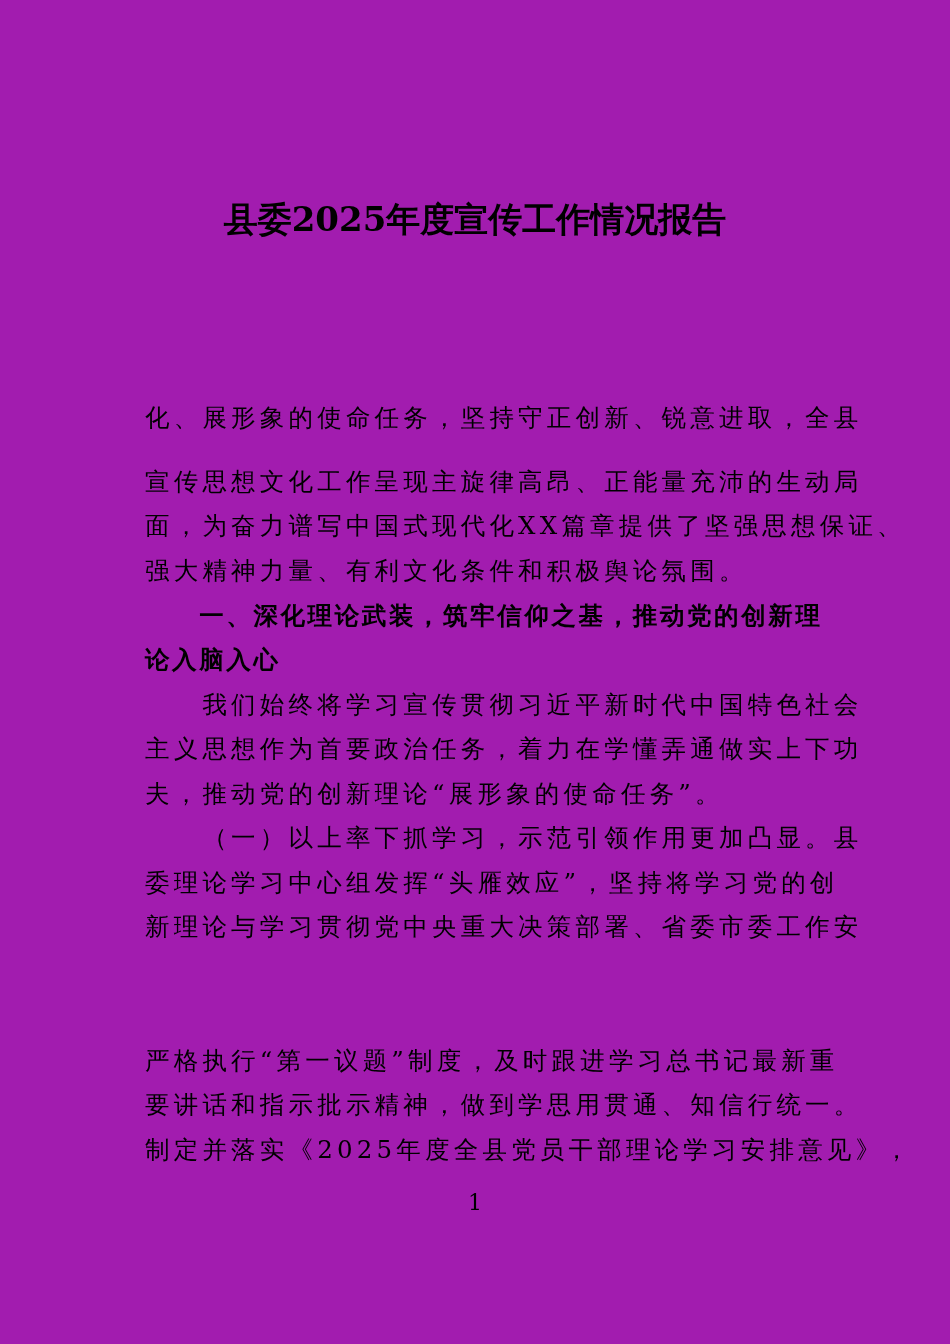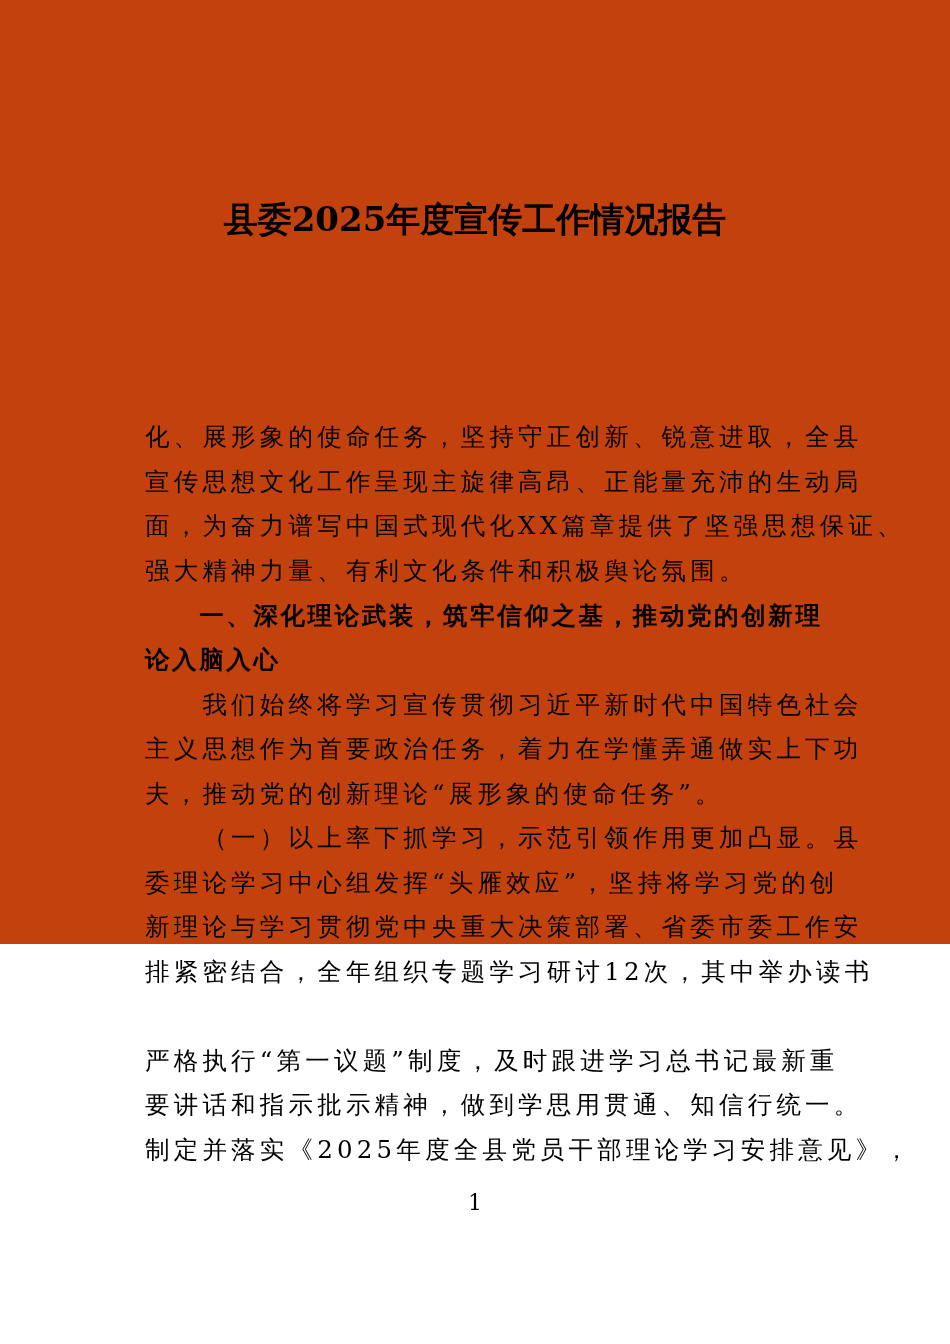--- a/index.html
+++ b/index.html
@@ -1,46 +1,45 @@
 <!DOCTYPE html>
 <html><head>
   <meta charset="utf-8">
   <style>
     html, body { margin: 0; padding: 0; background: #ffffff; }
     body { width: 950px; height: 1344px; position: relative; overflow: hidden;
            font-family: "DejaVu Serif", "Liberation Serif", serif; color: #000; }
-    .page { position: absolute; left: 0; top: 0; width: 950px; height: 944px; background: #c2410c; }
+    .page { position: absolute; left: 0; top: 0; width: 950px; height: 1344px; background: #a21caf; }
     .title { position: absolute; left: 0; width: 950px; top: 196px; text-align: center;
              font-size: 34px; font-weight: bold; letter-spacing: 0px; line-height: 46px; }
     .line { position: absolute; left: 145px; white-space: nowrap; font-size: 24.5px;
             line-height: 32px; letter-spacing: 4.2px; }
     .bold { font-family: "DejaVu Sans", "Liberation Sans", sans-serif; font-weight: bold; letter-spacing: 2.6px; }
     .pagenum { position: absolute; left: 0; width: 950px; top: 1188px; text-align: center;
                font-size: 22px; line-height: 30px; }
   </style>
 </head>
 <body>
 
 <div class="page">
   <div class="title">县委2025年度宣传工作情况报告</div>
 
-  <div class="line" style="top:421px">化、展形象的使命任务，坚持守正创新、锐意进取，全县</div>
+  <div class="line" style="top:402px">化、展形象的使命任务，坚持守正创新、锐意进取，全县</div>
   <div class="line" style="top:466px">宣传思想文化工作呈现主旋律高昂、正能量充沛的生动局</div>
   <div class="line" style="top:510px">面，为奋力谱写中国式现代化XX篇章提供了坚强思想保证、</div>
   <div class="line" style="top:555px">强大精神力量、有利文化条件和积极舆论氛围。</div>
 
   <div class="line bold" style="top:600px">　　一、深化理论武装，筑牢信仰之基，推动党的创新理</div>
   <div class="line bold" style="top:644px">论入脑入心</div>
 
   <div class="line" style="top:689px">　　我们始终将学习宣传贯彻习近平新时代中国特色社会</div>
   <div class="line" style="top:733px">主义思想作为首要政治任务，着力在学懂弄通做实上下功</div>
   <div class="line" style="top:778px">夫，推动党的创新理论“展形象的使命任务”。</div>
 
   <div class="line" style="top:822px">　　（一）以上率下抓学习，示范引领作用更加凸显。县</div>
   <div class="line" style="top:867px">委理论学习中心组发挥“头雁效应”，坚持将学习党的创</div>
   <div class="line" style="top:911px">新理论与学习贯彻党中央重大决策部署、省委市委工作安</div>
-  <div class="line" style="top:956px">排紧密结合，全年组织专题学习研讨12次，其中举办读书</div>
   <div class="line" style="top:1089px">要讲话和指示批示精神，做到学思用贯通、知信行统一。</div>
   <div class="line" style="top:1045px">严格执行“第一议题”制度，及时跟进学习总书记最新重</div>
   <div class="line" style="top:1134px">制定并落实《2025年度全县党员干部理论学习安排意见》，</div>
 
   <div class="pagenum">1</div>
 </div>
 
 </body></html>

